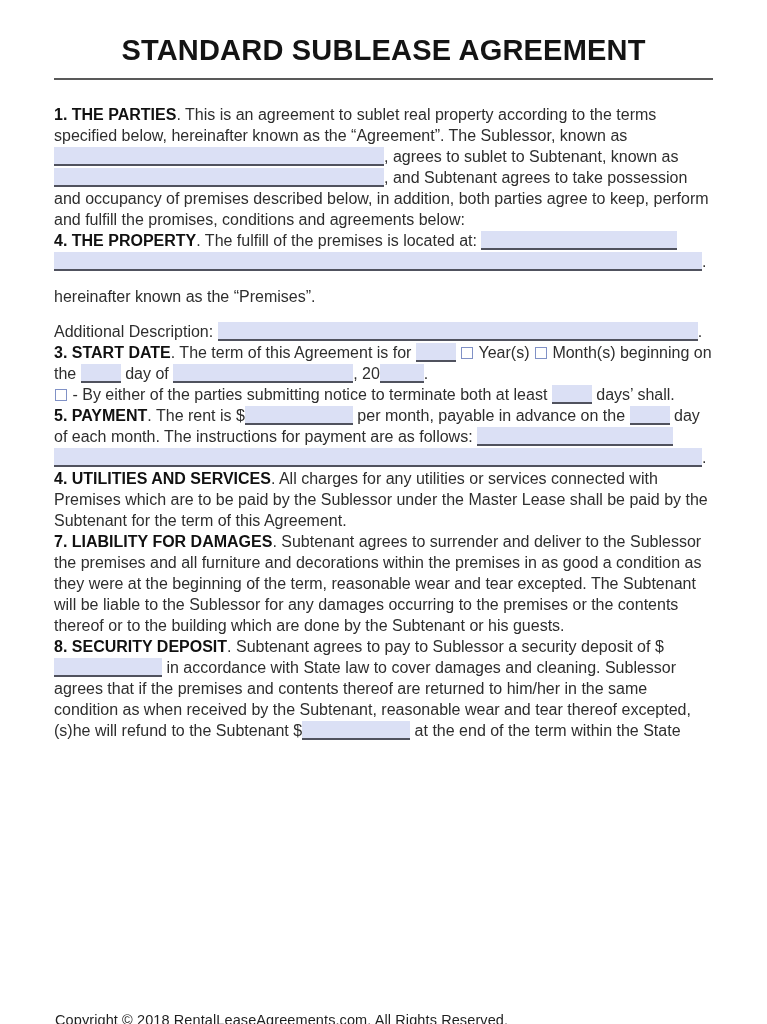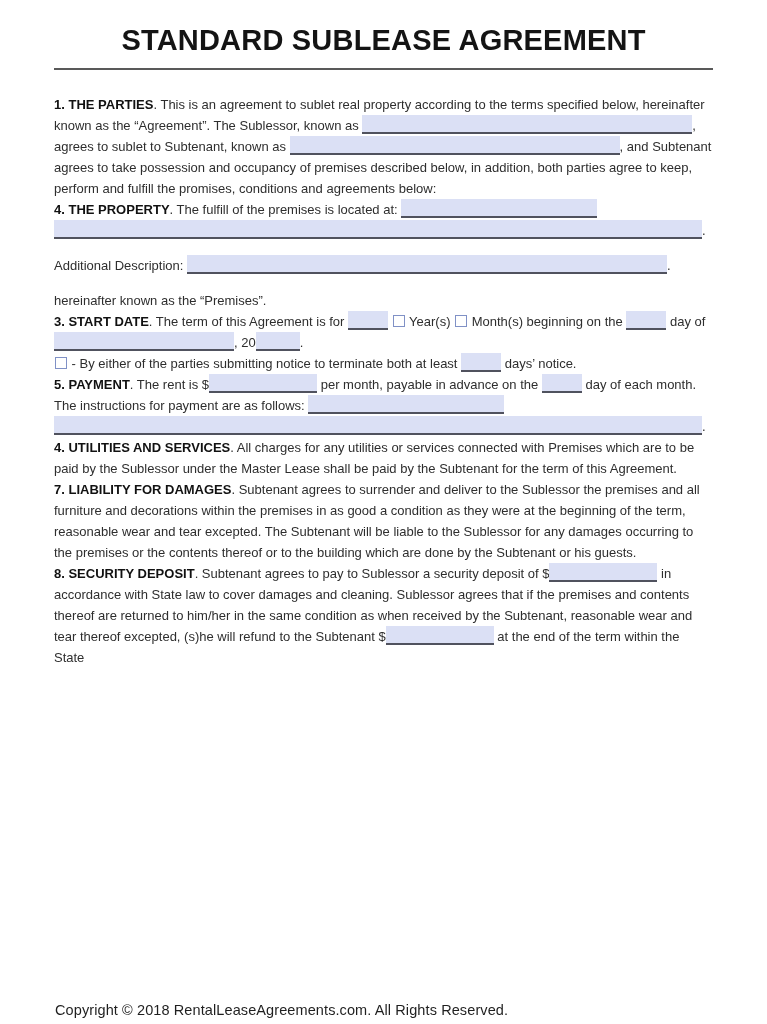--- a/index.html
+++ b/index.html
@@ -4,26 +4,26 @@
 <style>
   html,body{margin:0;padding:0;}
   body{
     width:767px;height:1024px;overflow:hidden;background:#ffffff;position:relative;
     font-family:"Liberation Sans","DejaVu Sans",sans-serif;
     color:var(--text,#2e2e2e);
     -webkit-font-smoothing:antialiased;
   }
   .page{padding:0 54px;position:relative;height:100%;box-sizing:border-box;}
   h1.doc-title{
-    margin:24px 0 0 0;text-align:center;
+    margin:34px 0 0 0;text-align:center;
     font-size:29px;font-weight:bold;letter-spacing:.2px;color:#141414;
     line-height:33px;
   }
   .title-rule{height:2px;background:var(--title-rule,#595959);margin-top:11px;}
-  .doc-body{margin-top:24px;font-size:13px;line-height:21px;text-align:left;}
+  .doc-body{margin-top:24px;font-size:16px;line-height:21px;text-align:left;}
   .doc-body p{margin:0 0 14px 0;}
   .doc-body p:last-child{margin-bottom:0;}
   .sec-head{font-weight:bold;color:#111111;}
   .fld{
     display:inline-block;height:17px;
     background:var(--field-fill,#dbe0f5);
     border-bottom:2px solid var(--field-underline,#50525e);
     vertical-align:-4px;
   }
   .cbx{
@@ -41,28 +41,28 @@
 
 <div class="page">
   <h1 class="doc-title">STANDARD SUBLEASE AGREEMENT</h1>
   <div class="title-rule"></div>
   <div class="doc-body" id="doc-body">
       <div>
         <p><span class="sec-head">1. THE PARTIES</span><span>. This is an agreement to sublet real property according to the terms specified below, hereinafter known as the “Agreement”. The Sublessor, known as </span><span class="fld" style="width: 330px;"></span><span>, agrees to sublet to Subtenant, known as </span><span class="fld" style="width: 330px;"></span><span>, and Subtenant agrees to take possession and occupancy of premises described below, in addition, both parties agree to keep, perform and fulfill the promises, conditions and agreements below:</span></p>
       </div>
       <div>
         <p><span class="sec-head">4. THE PROPERTY</span><span>. The fulfill of the premises is located at: </span><span class="fld" style="width: 196px;"></span><span> </span><span class="fld" style="width: 648px;"></span><span>.</span></p>
+        <p><span>hereinafter known as the “Premises”.</span></p>
         <p><span>Additional Description: </span><span class="fld" style="width: 480px;"></span><span>.</span></p>
-        <p><span>hereinafter known as the “Premises”.</span></p>
       </div>
       <div>
         <p><span class="sec-head">3. START DATE</span><span>. The term of this Agreement is for </span><span class="fld" style="width: 40px;"></span><span> </span><span class="cbx"></span><span> Year(s) </span><span class="cbx"></span><span> Month(s) beginning on the </span><span class="fld" style="width: 40px;"></span><span> day of </span><span class="fld" style="width: 180px;"></span><span>, 20</span><span class="fld" style="width: 44px;"></span><span>.</span></p>
       </div>
       <div>
-        <p><span class="cbx"></span><span> - By either of the parties submitting notice to terminate both at least </span><span class="fld" style="width: 40px;"></span><span> days’ notice.</span></p>
+        <p><span class="cbx"></span><span> - By either of the parties submitting notice to terminate both at least </span><span class="fld" style="width: 40px;"></span><span> days’ shall.</span></p>
       </div>
       <div>
         <p><span class="sec-head">5. PAYMENT</span><span>. The rent is $</span><span class="fld" style="width: 108px;"></span><span> per month, payable in advance on the </span><span class="fld" style="width: 40px;"></span><span> day of each month. The instructions for payment are as follows: </span><span class="fld" style="width: 196px;"></span><span> </span><span class="fld" style="width: 648px;"></span><span>.</span></p>
       </div>
       <div>
         <p><span class="sec-head">4. UTILITIES AND SERVICES</span><span>. All charges for any utilities or services connected with Premises which are to be paid by the Sublessor under the Master Lease shall be paid by the Subtenant for the term of this Agreement.</span></p>
       </div>
       <div>
         <p><span class="sec-head">7. LIABILITY FOR DAMAGES</span><span>. Subtenant agrees to surrender and deliver to the Sublessor the premises and all furniture and decorations within the premises in as good a condition as they were at the beginning of the term, reasonable wear and tear excepted. The Subtenant will be liable to the Sublessor for any damages occurring to the premises or the contents thereof or to the building which are done by the Subtenant or his guests.</span></p>
       </div>

